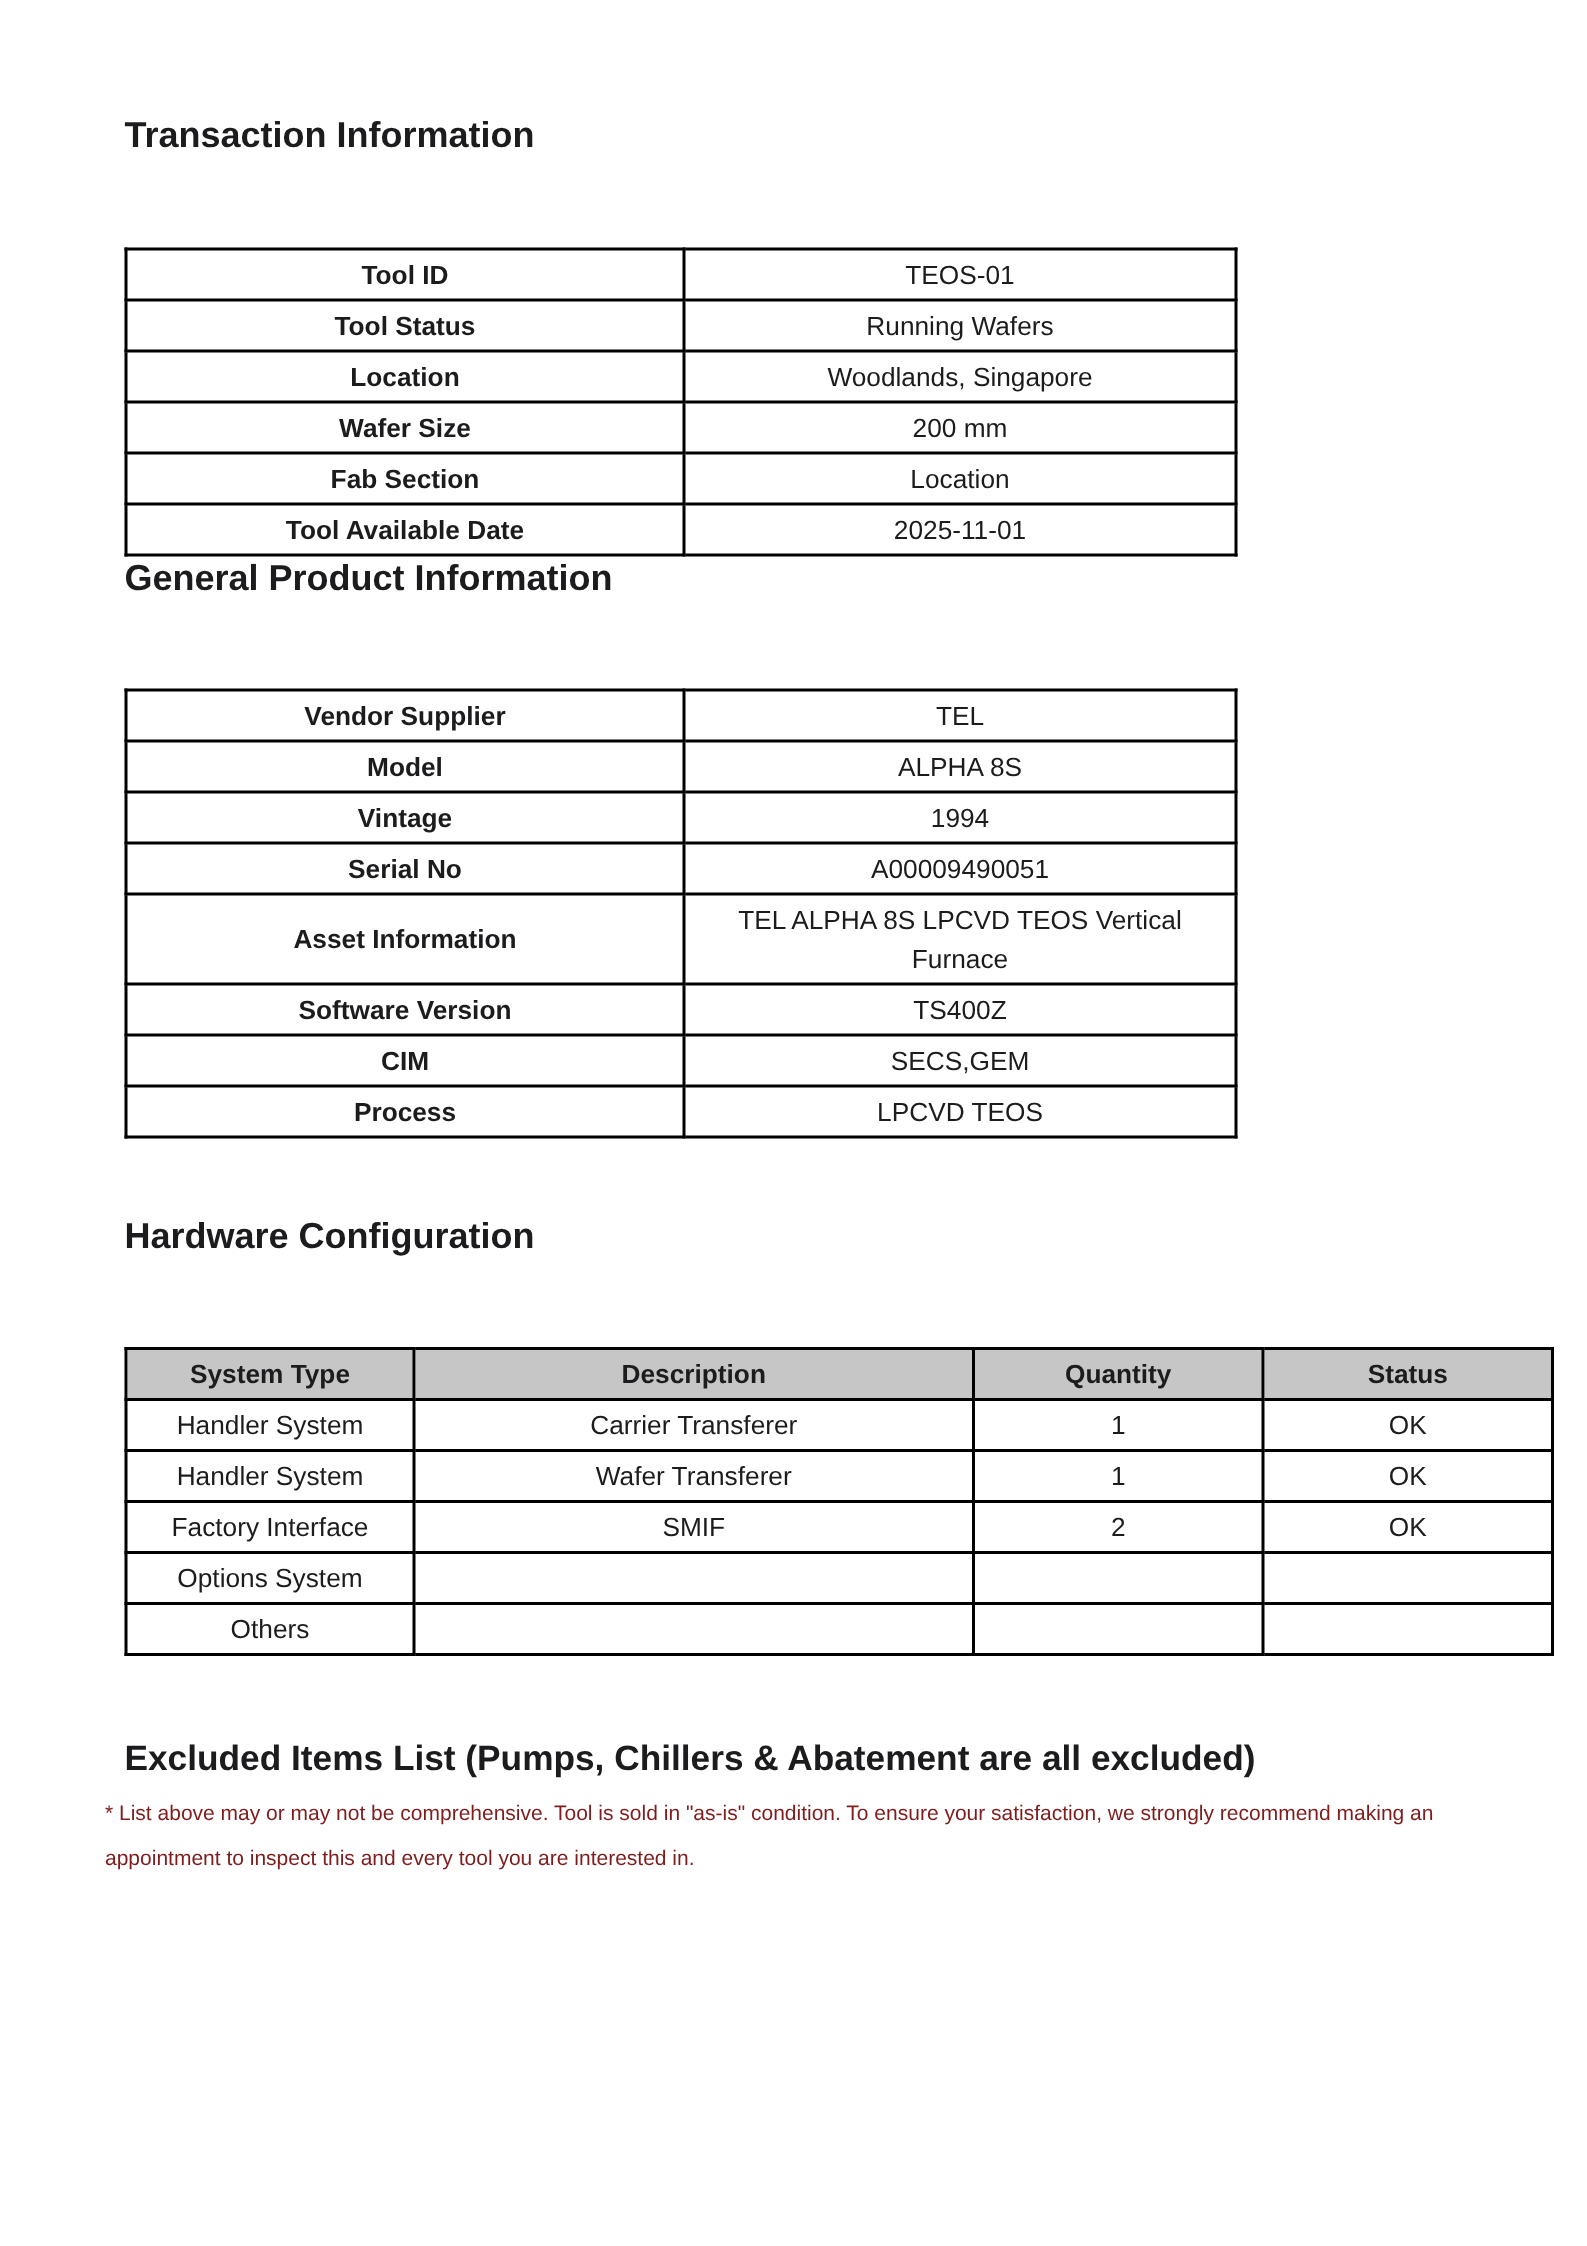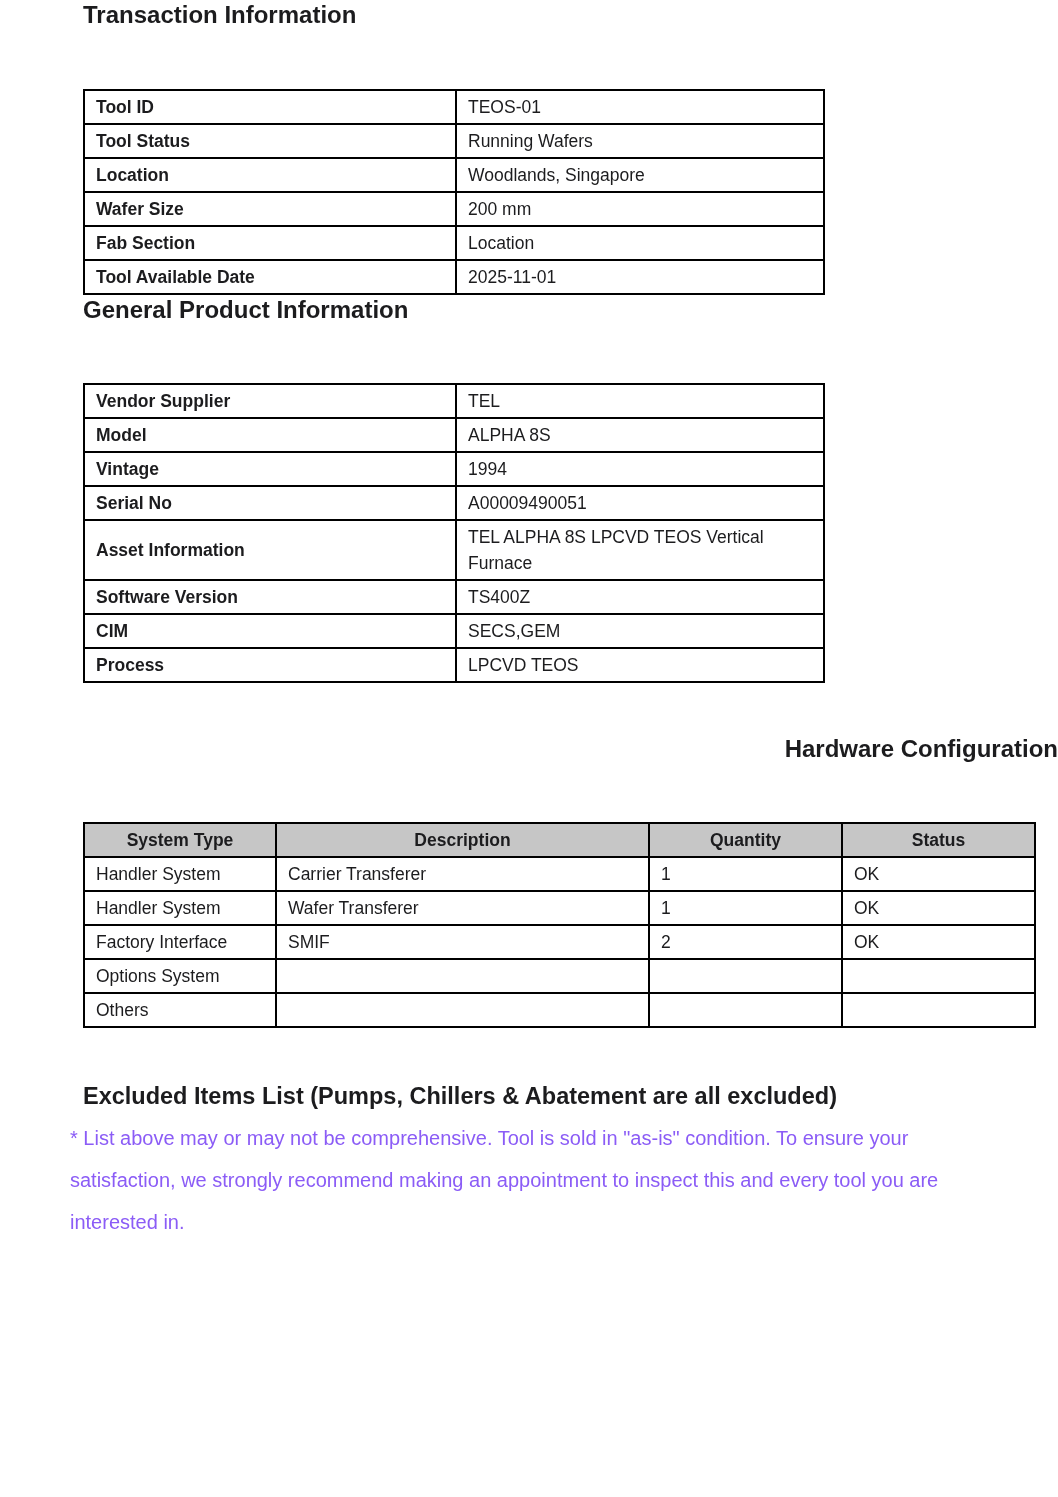--- a/index.html
+++ b/index.html
@@ -13,55 +13,55 @@
     color: #1c1c1e;
     overflow: hidden;
   }
   .section-title {
     font-size: 24px;
     line-height: 29px;
     font-weight: 700;
     color: #1c1c1e;
     margin-left: 83px;
   }
-  #title-transaction { }
+  #title-transaction { padding-top: 76px; }
   #title-general  { }
-  #title-hardware { margin-top: 51px; text-align: right; }
+  #title-hardware { margin-top: 51px; }
   #title-excluded { margin-top: 54px; font-size: 23.5px; }
 
   table {
     border-collapse: collapse;
     table-layout: fixed;
     margin-left: 83px;
     font-size: 17.5px;
   }
   .kv-table, .grid-table { margin-top: 59px; }
   #transaction-table { margin-top: 60px; }
   td, th {
     border: 2px solid #000000;
     padding: 3px 11px;
     line-height: 26px;
     vertical-align: middle;
-    text-align: left;
+    text-align: center;
     overflow: hidden;
   }
   .kv-table { width: 740px; }
   .kv-table td.lbl { font-weight: 700; }
   .grid-table { width: 951px; }
   .grid-table th {
     background: #c6c6c6;
     font-weight: 700;
     text-align: center;
   }
   .note {
     margin: 6px 70px 0 70px;
     max-width: 920px;
-    font-size: 20px;
-    line-height: 42px;
-    color: #8b5cf6;
+    font-size: 14px;
+    line-height: 30px;
+    color: #7f1d1d;
   }
 </style>
 </head>
 <body>
 
 <div class="sheet">
 
   <h2 class="section-title" id="title-transaction">Transaction Information</h2>
 
   <table class="kv-table" id="transaction-table">

